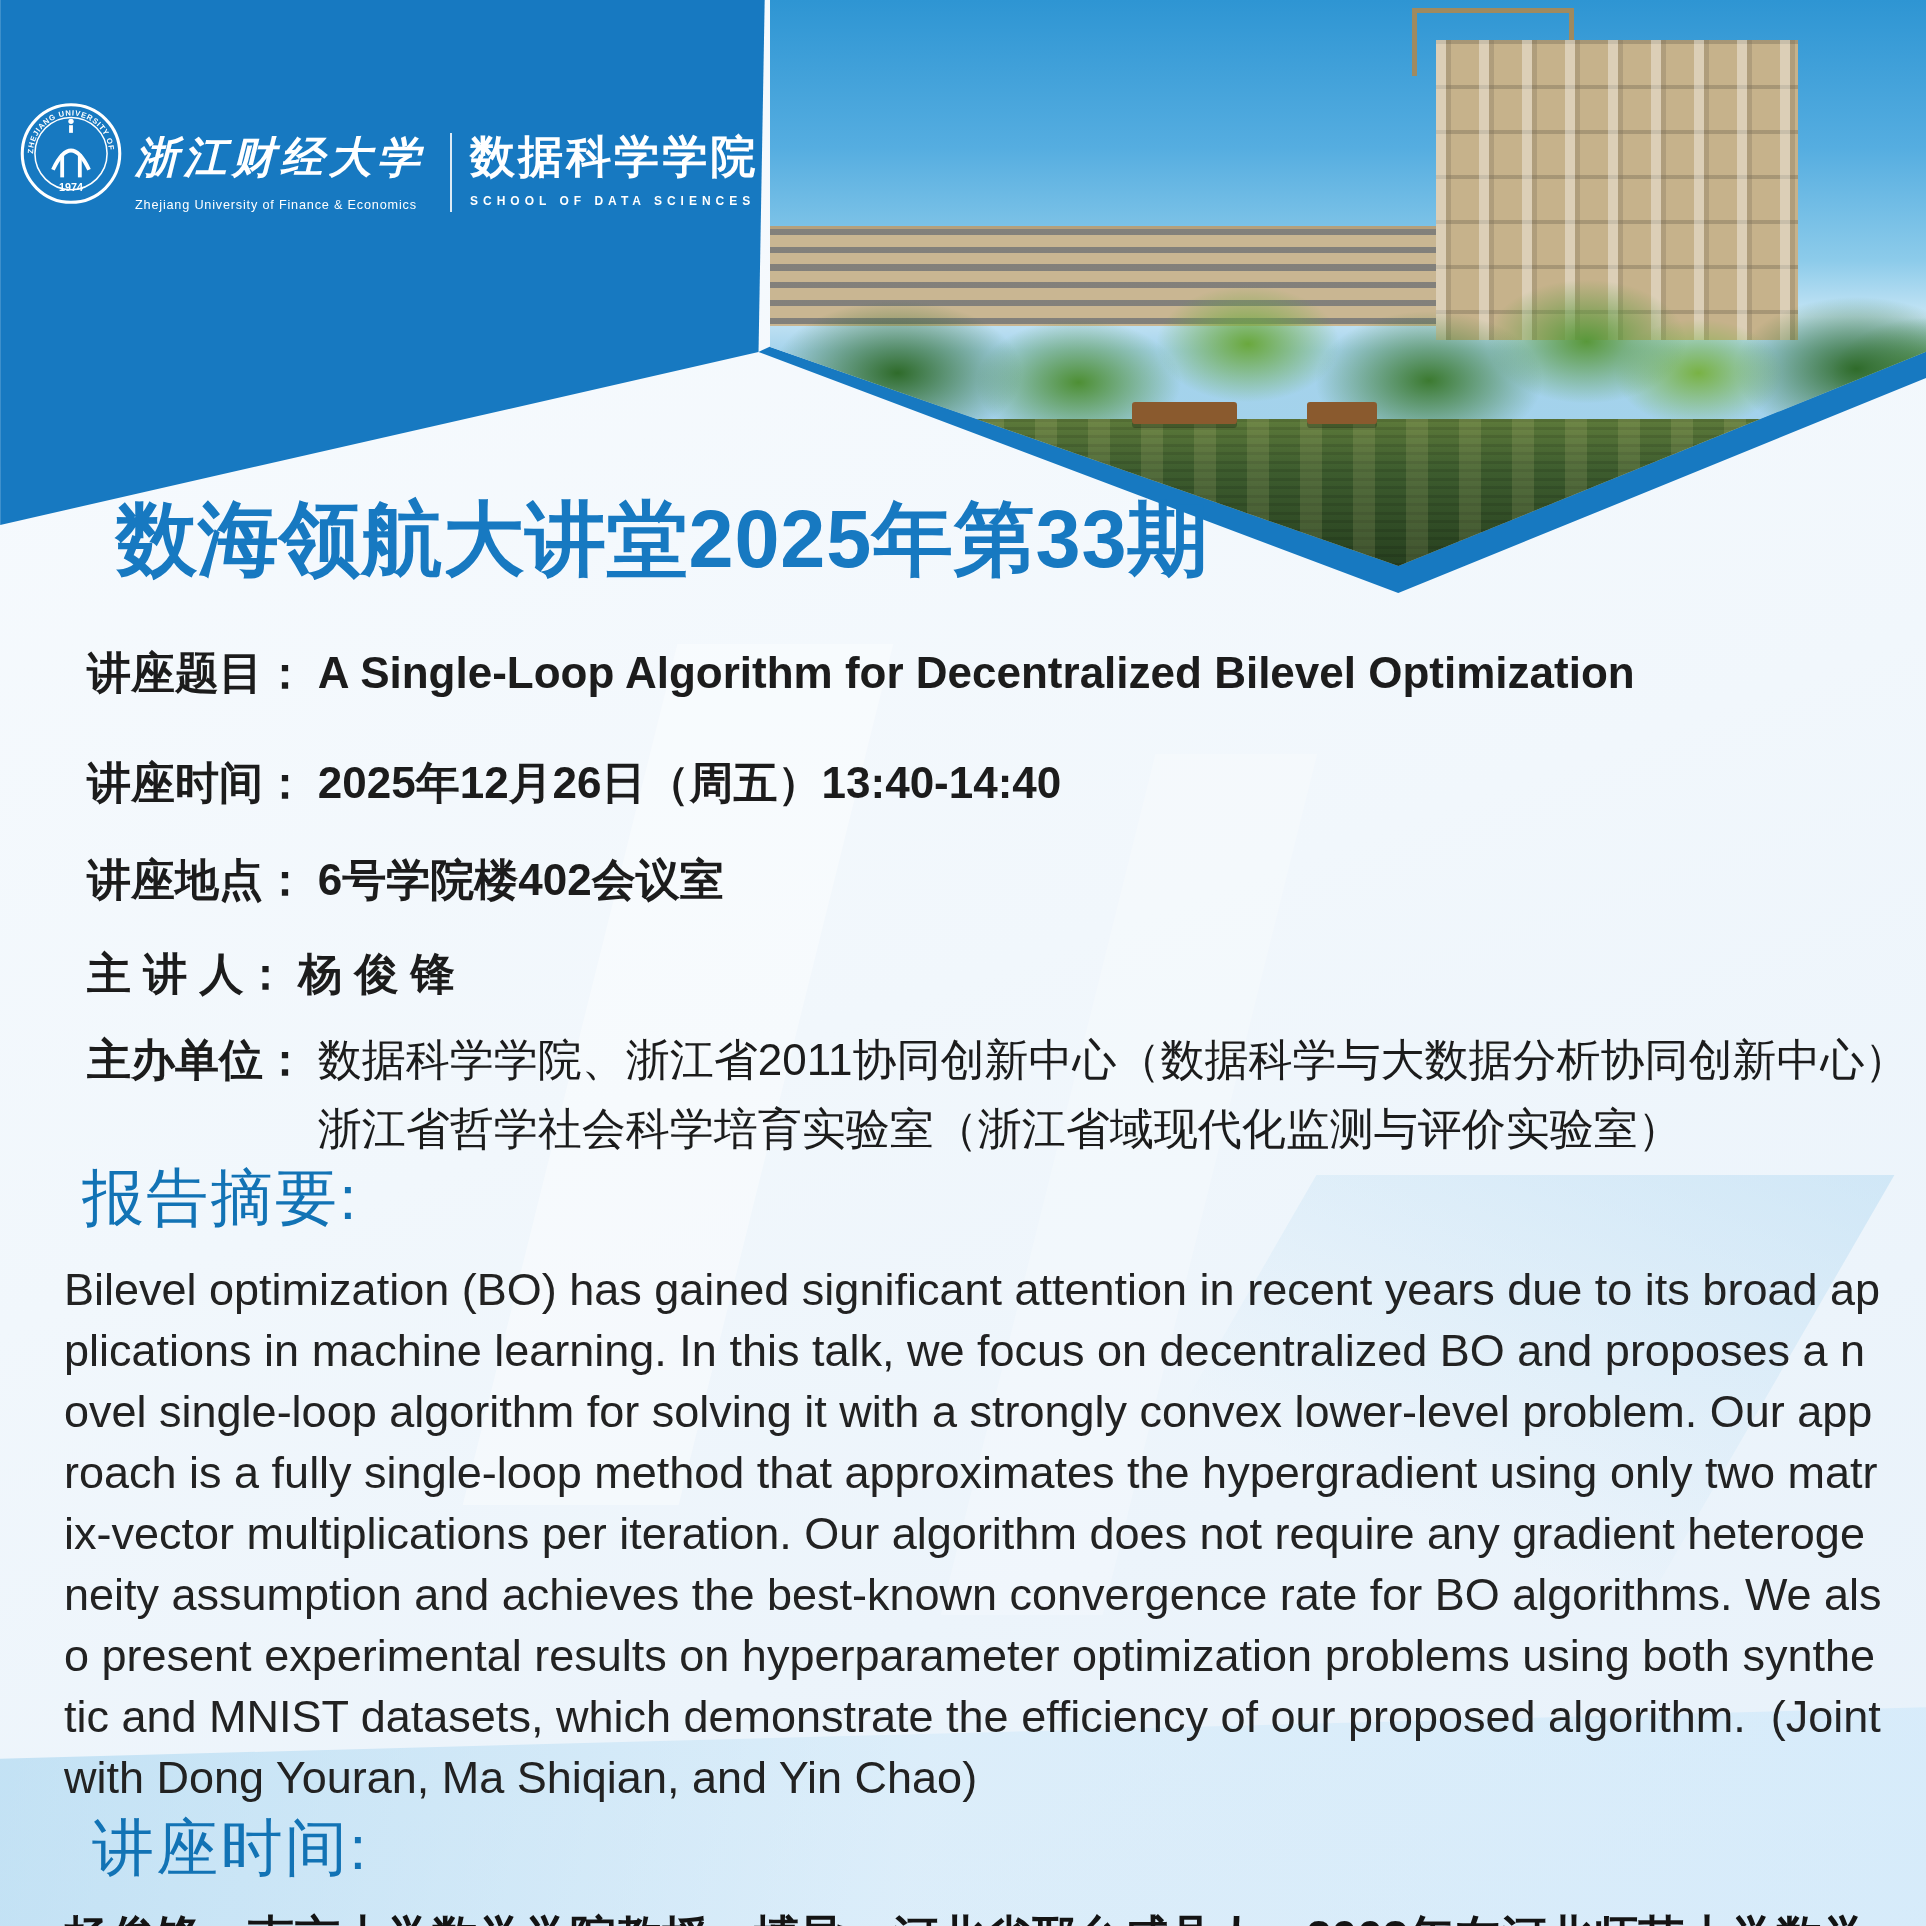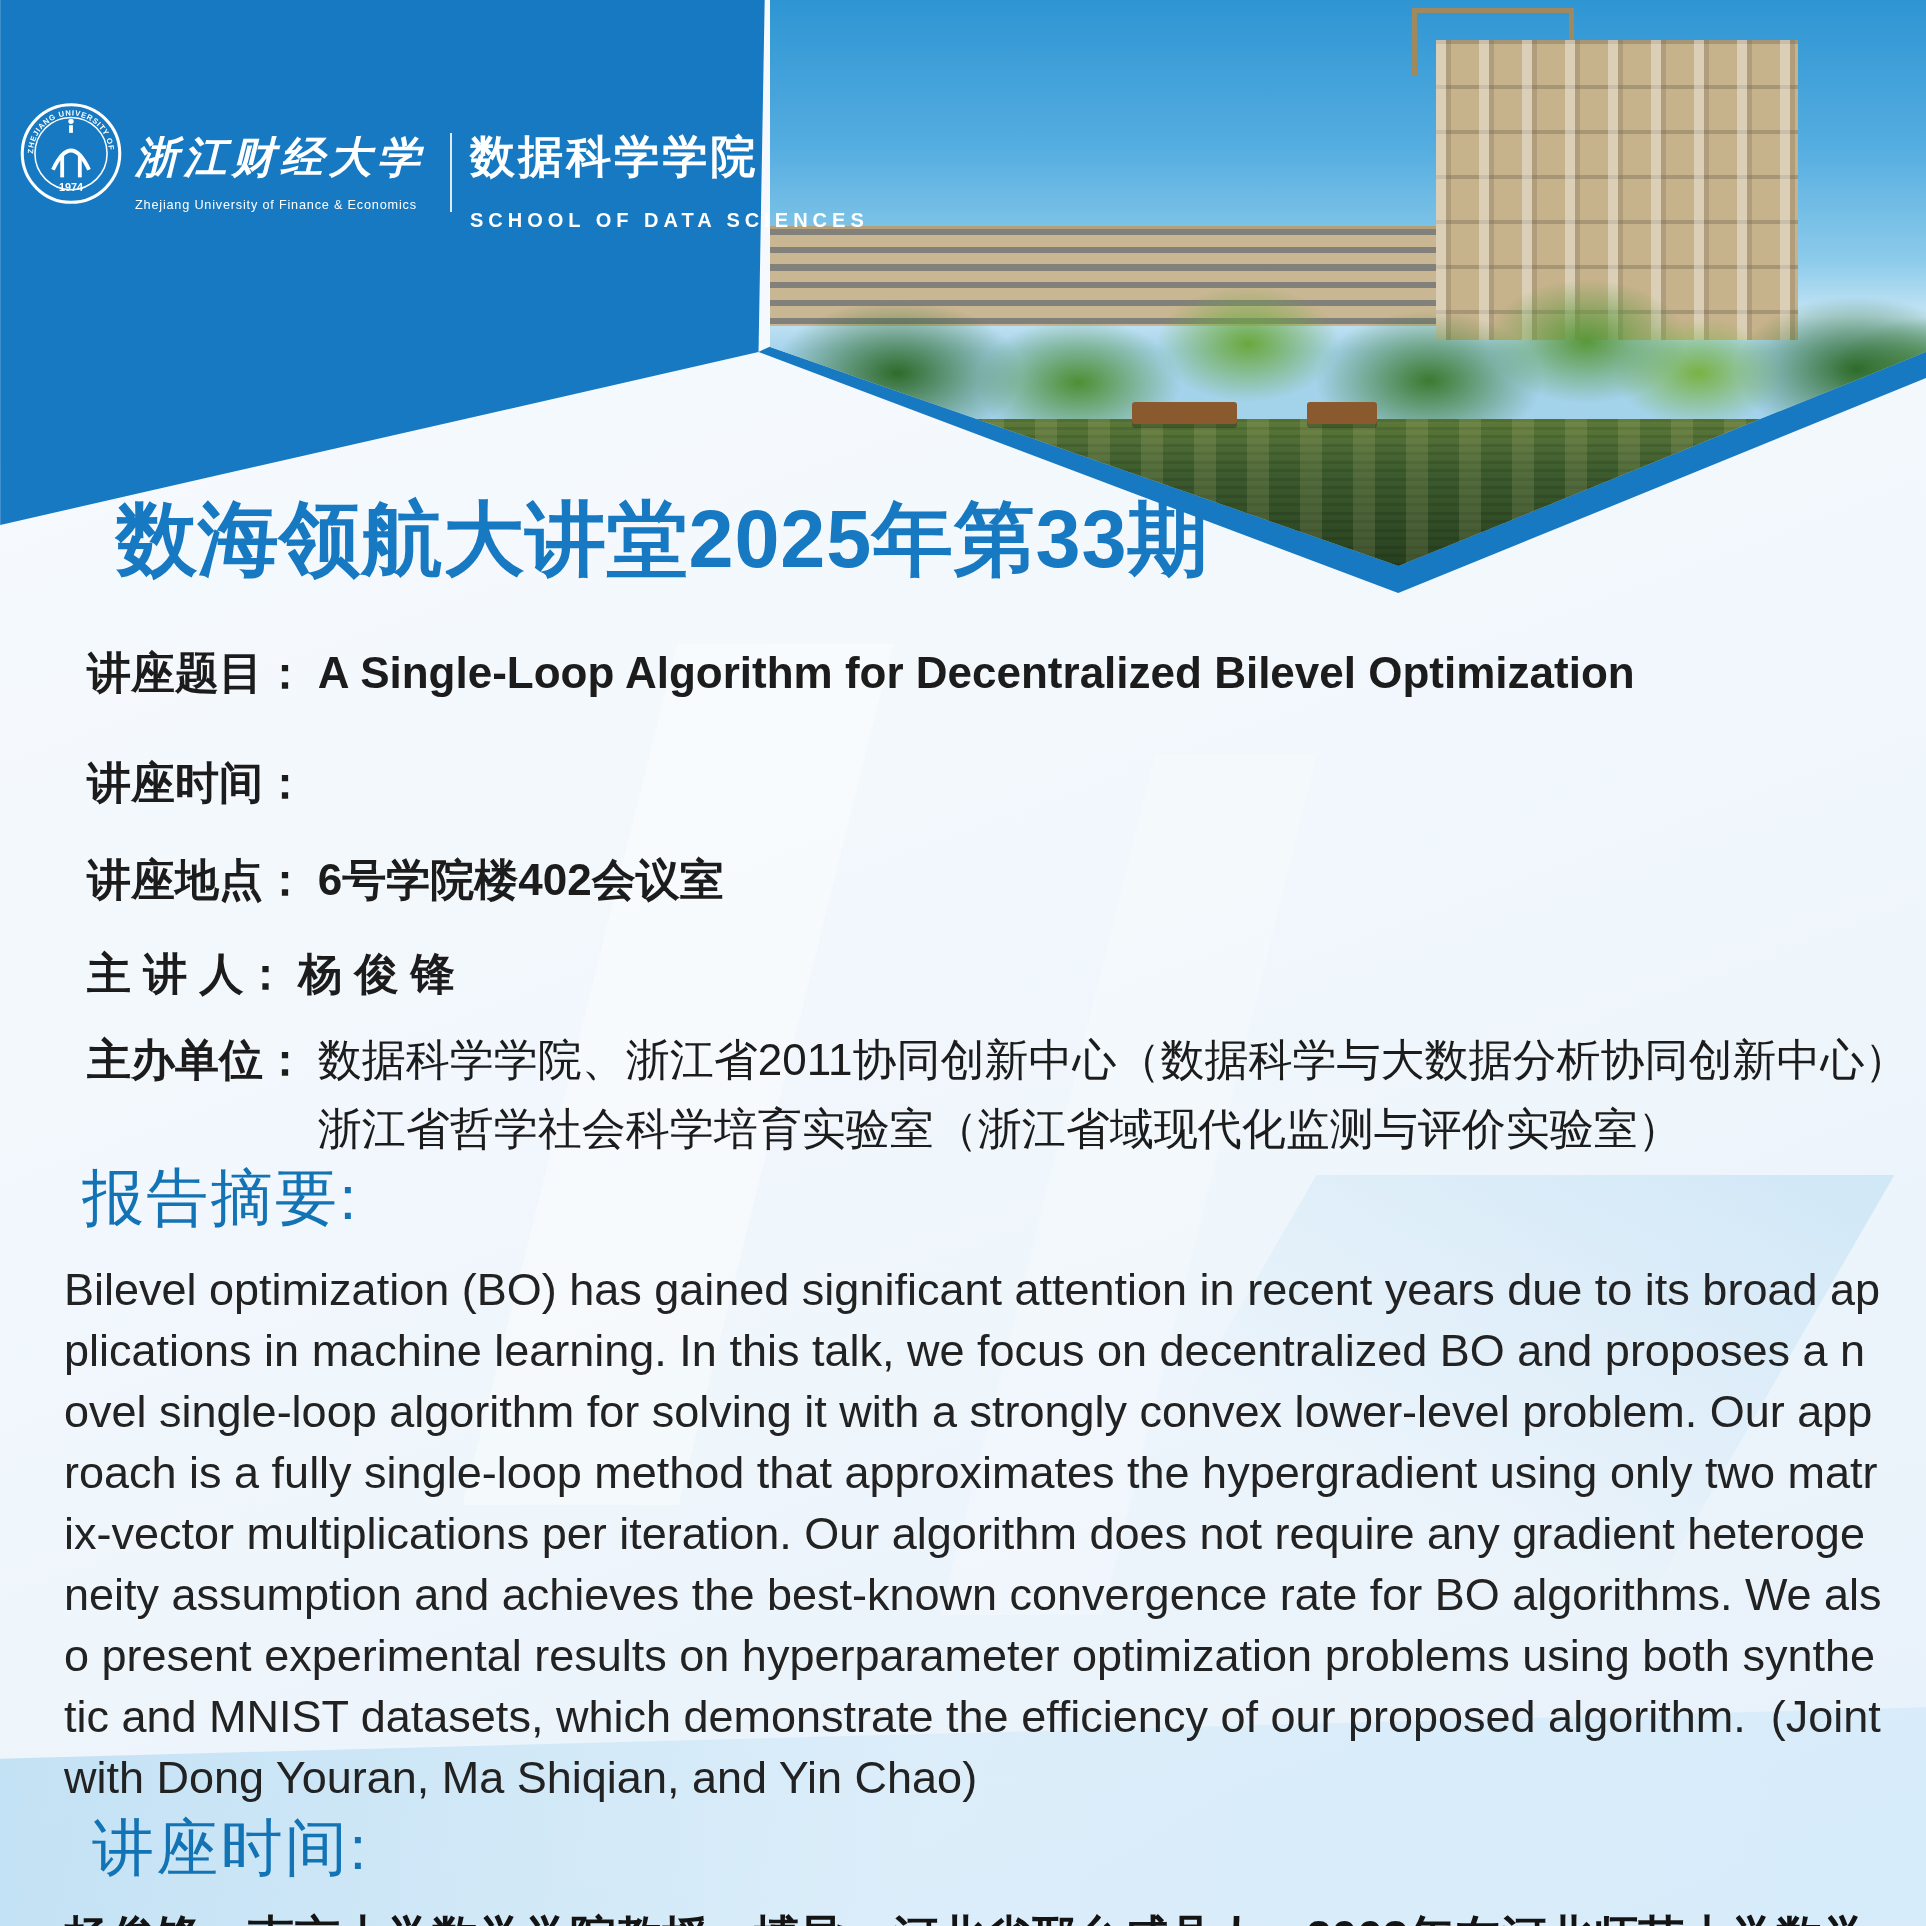--- a/index.html
+++ b/index.html
@@ -48,21 +48,21 @@
   
   .logo-row{position:absolute;left:19px;top:108px;width:767px;height:131px;z-index:4;color:#fff;}
   .seal{position:absolute;left:0;top:-11.6px;}
   .uni-block{position:absolute;left:116px;top:21px;}
   .uni-cn{font-family:"DejaVu Serif","Liberation Serif",serif;font-style:italic;font-weight:bold;
     font-size:43px;letter-spacing:5.4px;white-space:nowrap;}
   .uni-en{font-size:12.7px;letter-spacing:0.8px;margin-top:10.8px;white-space:nowrap;}
   .v-divider{position:absolute;left:431px;top:25px;width:1.5px;height:79px;background:rgba(255,255,255,.85);}
   .school-block{position:absolute;left:451px;top:19px;}
   .school-cn{font-weight:900;font-size:45px;letter-spacing:3.1px;white-space:nowrap;}
-  .school-en{font-size:20px;letter-spacing:5px;font-weight:600;margin-top:22px;white-space:nowrap;}
+  .school-en{font-size:12px;letter-spacing:5px;font-weight:600;margin-top:7px;white-space:nowrap;}
   
   .streak{position:absolute;left:1194px;top:1175px;width:578px;height:424px;z-index:0;
     background:linear-gradient(200deg,rgba(180,218,242,.50),rgba(180,218,242,0) 70%);transform:skewX(-30deg);}
   .wash{position:absolute;left:0;top:1707px;width:100%;height:861px;z-index:0;
     background:linear-gradient(100deg,rgba(156,208,238,.52) 0%,rgba(190,226,248,.33) 45%,rgba(200,230,250,.55) 100%);
     clip-path:polygon(0 6%,100% 0,100% 100%,0 100%);}
   .ray{position:absolute;top:1707px;height:861px;z-index:0;background:rgba(255,255,255,.38);transform:skewX(-14deg);}
   .ray.r1{left:570px;width:216px;}
   .ray.r2{left:1048px;width:162px;opacity:.6;}
   
@@ -140,20 +140,21 @@
   </div>
 
   <h1 class="title">数海领航大讲堂2025年第33期</h1>
 
   <div class="row r1">
     <span class="lbl">讲座题目：</span>
     <span class="val">A Single-Loop Algorithm for Decentralized Bilevel Optimization</span>
   </div>
   <div class="row r2">
     <span class="lbl">讲座时间：</span>
+    <span class="val">2025年12月26日（周五）13:40-14:40</span>
   </div>
   <div class="row r3">
     <span class="lbl">讲座地点：</span>
     <span class="val">6号学院楼402会议室</span>
   </div>
   <div class="row r4">
     <span class="lbl">主 讲 人：</span>
     <span class="val">杨 俊 锋</span>
   </div>
   <div class="row r5">

